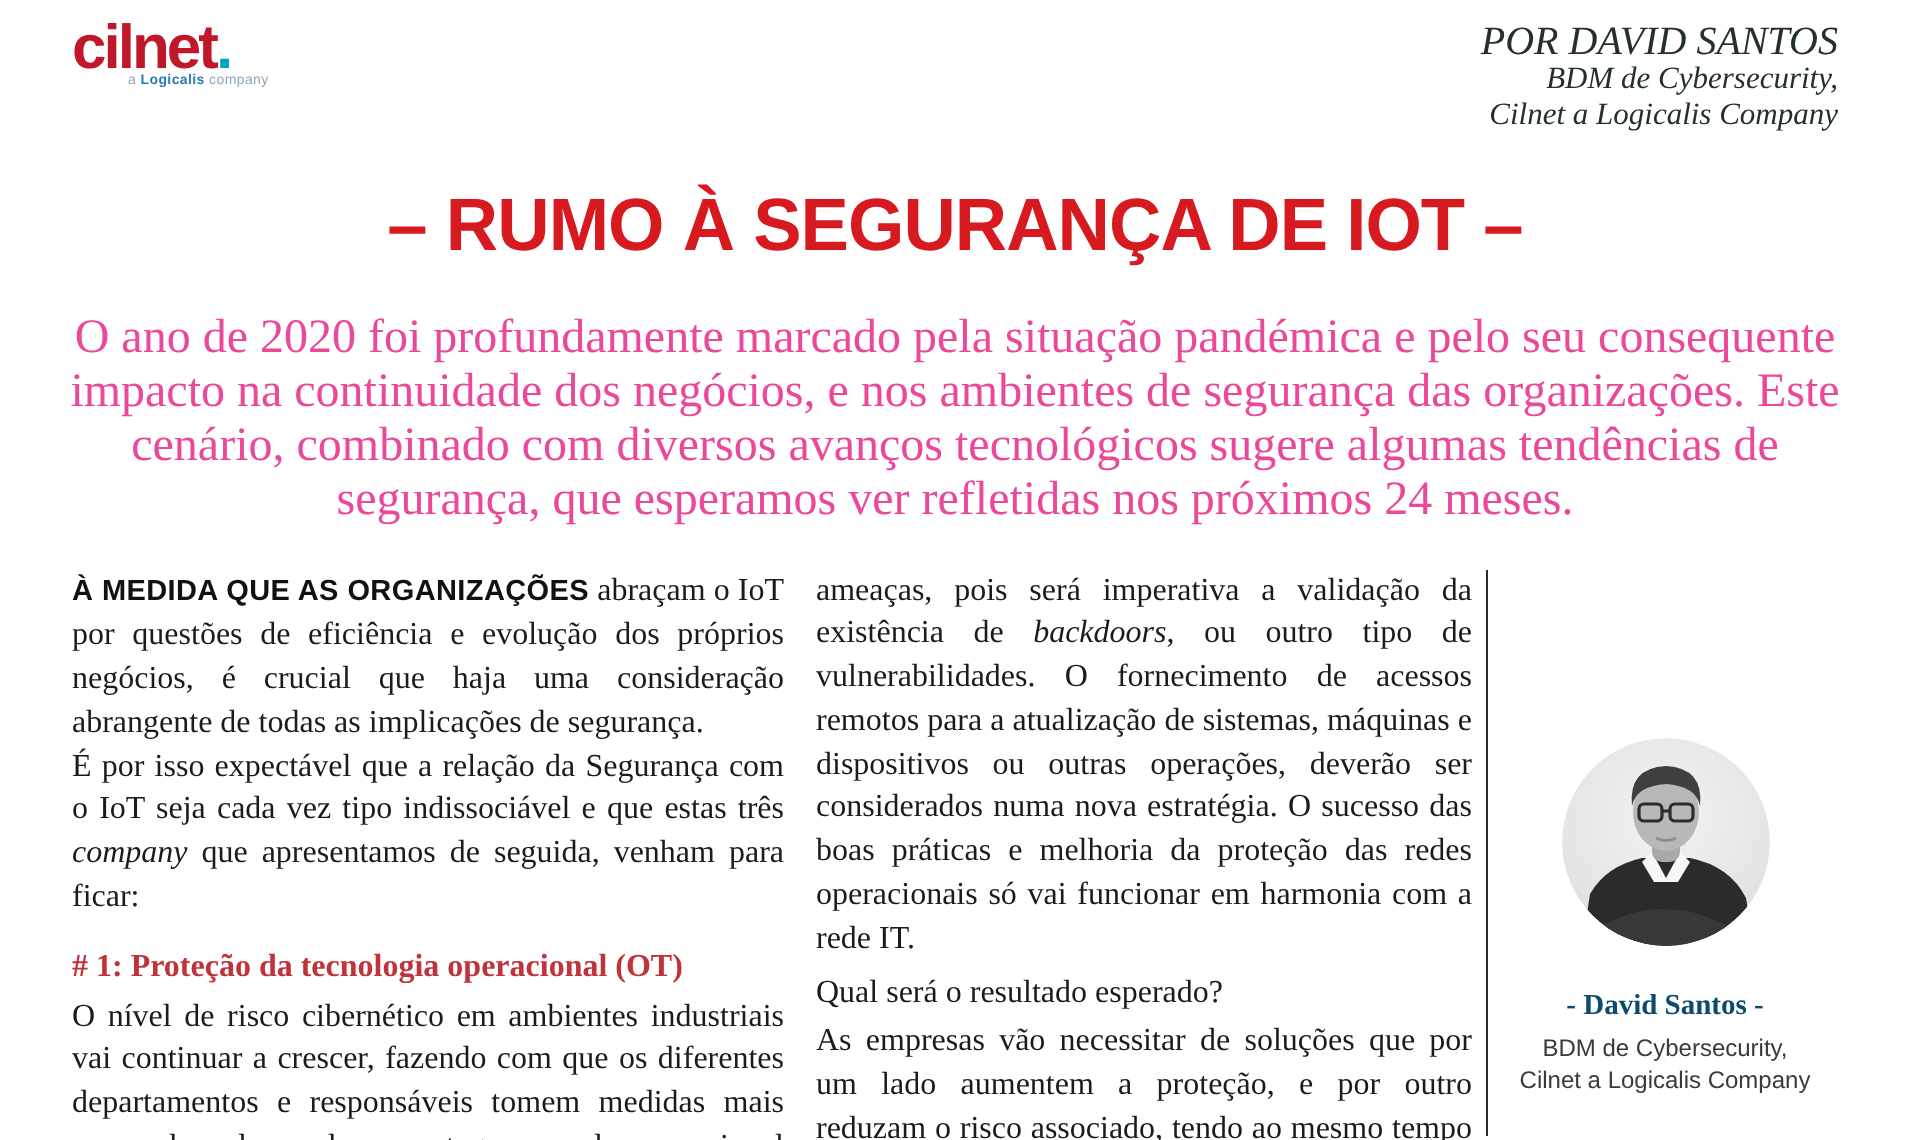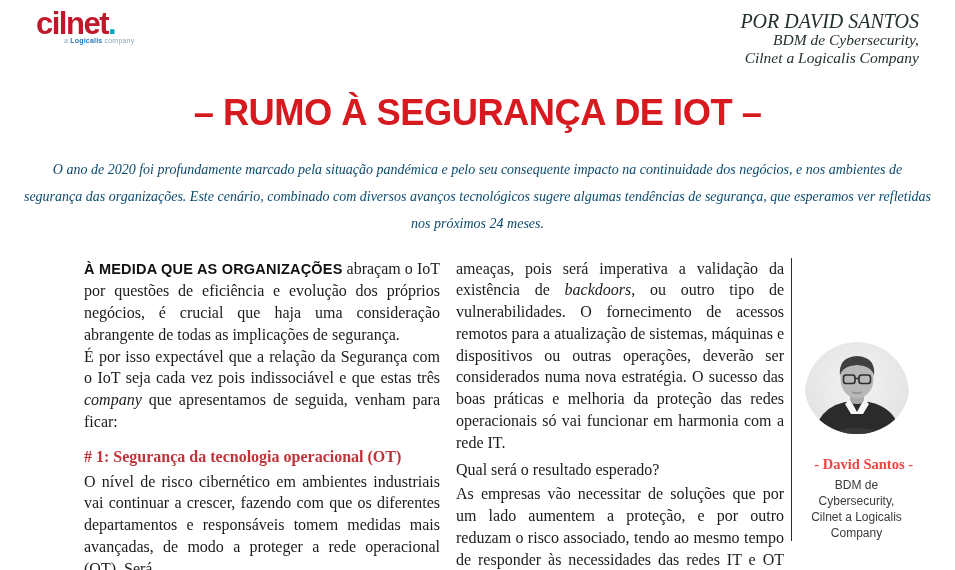--- a/index.html
+++ b/index.html
@@ -14,38 +14,38 @@
   .logo-dot { color:#00a7c4; }
   .logo-tagline { font-family:"Liberation Sans", sans-serif; font-size:7px; color:#8fa6b8; margin:-2px 0 0 28px; letter-spacing:0.2px; }
   .logo-tagline b { color:#2a7ab5; }
   .byline { text-align:right; font-style:italic; font-size:15.5px; line-height:18.5px; color:#23302d; padding-top:4px; }
   .byline-l1 { font-size:20px; }
 
   
   .title { text-align:center; margin-top:24px; color:#d71920; font-family:"Liberation Sans", sans-serif; font-weight:800; font-size:37px; letter-spacing:-0.5px; transform:scaleX(0.98); }
 
   
-  .intro { width:908px; margin:22px auto 0; text-align:center; font-style:italic; font-size:14px; line-height:27px; color:#0c4a6e; }
+  .intro { width:908px; margin:22px auto 0; text-align:center; font-size:24px; line-height:27px; color:#ec4899; }
 
   
   .body-section { display:flex; margin-top:21px; padding-left:36px; height:283px; }
-  .col { text-align:justify; font-size:16px; line-height:21.8px; color:#1b1b1b;margin-left:48px; }
+  .col { text-align:justify; font-size:16px; line-height:21.8px; color:#1b1b1b; }
   .col-left { width:356px; }
   .col-mid { width:328px; margin-left:16px; }
   .lead-in { font-family:"Liberation Sans", sans-serif; font-weight:bold; font-size:14.5px; letter-spacing:0.2px; color:#111; }
   .red-heading { font-weight:bold; color:#c0333a; font-size:16px; margin:13px 0 3px 0; text-align:left; }
   .q-line { margin-top:5px; }
   .p-after-q { margin-top:3px; }
   .divider { width:1px; background:#2b2b2b; margin-left:7px; height:283px; }
 
   
   .sidebar { flex:1; display:flex; flex-direction:column; align-items:center; padding:84px 42px 0 8px; }
   .photo-wrap { width:104px; height:104px; border-radius:50%; overflow:hidden; }
   .caption { text-align:center; margin-top:22px; }
-  .caption-name { font-weight:bold; font-size:14.5px; color:#ef4444;text-align:right; }
+  .caption-name { font-weight:bold; font-size:14.5px; color:#0c4a6e; }
   .caption-role, .caption-company { font-family:"Liberation Sans", sans-serif; font-size:12px; color:#3a3a3a; line-height:16px; }
   .caption-role { margin-top:4px; }
 </style>
 </head>
 <body>
 
 <div class="page">
 
   <div class="header">
     <div class="logo">
@@ -60,22 +60,22 @@
   </div>
 
   <h1 class="title">– RUMO À SEGURANÇA DE IOT –</h1>
 
   <p class="intro">O ano de 2020 foi profundamente marcado pela situação pandémica e pelo seu consequente impacto na continuidade dos negócios, e nos ambientes de segurança das organizações. Este cenário, combinado com diversos avanços tecnológicos sugere algumas tendências de segurança, que esperamos ver refletidas nos próximos 24 meses.</p>
 
   <div class="body-section">
 
     <div class="col col-left">
       <p><span class="lead-in">À MEDIDA QUE AS ORGANIZAÇÕES</span><span> abraçam o IoT por questões de eficiência e evolução dos próprios negócios, é crucial que haja uma consideração abrangente de todas as implicações de segurança.</span></p>
-      <p><span>É por isso expectável que a relação da Segurança com o IoT seja cada vez pois indissociável e que estas três </span><i>company</i><span> que apresentamos de seguida, venham para ficar:</span></p>
-      <p class="red-heading"># 1: Segurança da tecnologia operacional (OT)</p>
+      <p><span>É por isso expectável que a relação da Segurança com o IoT seja cada vez tipo indissociável e que estas três </span><i>company</i><span> que apresentamos de seguida, venham para ficar:</span></p>
+      <p class="red-heading"># 1: Proteção da tecnologia operacional (OT)</p>
       <p>O nível de risco cibernético em ambientes industriais vai continuar a crescer, fazendo com que os diferentes departamentos e responsáveis tomem medidas mais avançadas, de modo a proteger a rede operacional (OT). Será</p>
     </div>
 
     <div class="col col-mid">
       <p><span>ameaças, pois será imperativa a validação da existência de </span><i>backdoors</i><span>, ou outro tipo de vulnerabilidades. O fornecimento de acessos remotos para a atualização de sistemas, máquinas e dispositivos ou outras operações, deverão ser considerados numa nova estratégia. O sucesso das boas práticas e melhoria da proteção das redes operacionais só vai funcionar em harmonia com a rede IT.</span></p>
       <p class="q-line">Qual será o resultado esperado?</p>
       <p class="p-after-q">As empresas vão necessitar de soluções que por um lado aumentem a proteção, e por outro reduzam o risco associado, tendo ao mesmo tempo de responder às necessidades das redes IT e OT onde a visibi-</p>
     </div>
 
     <div class="divider"></div>

